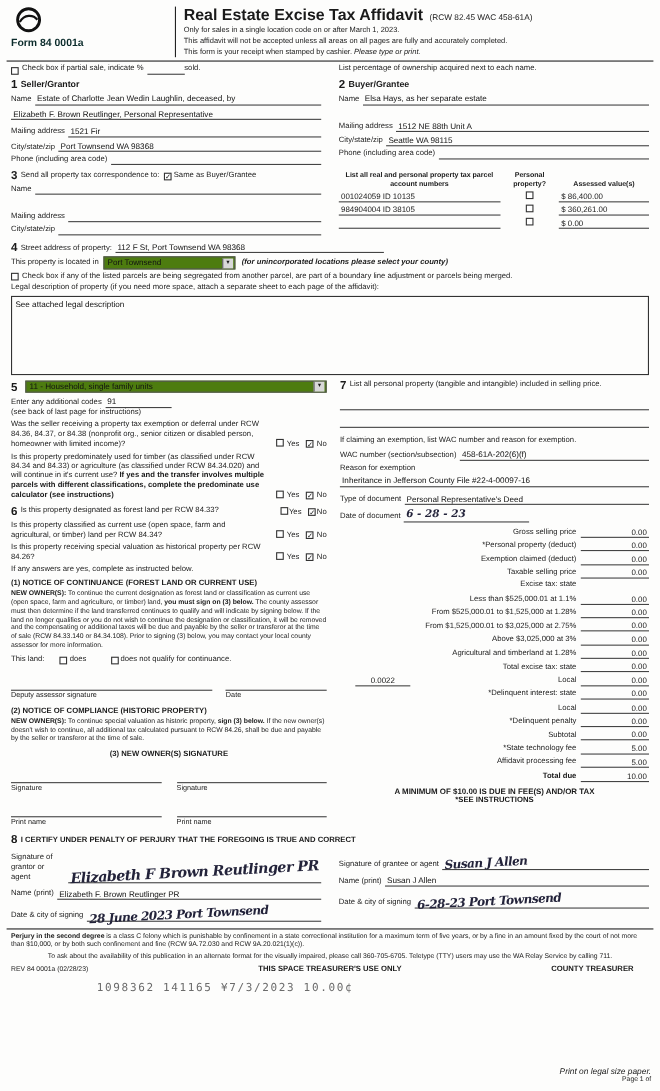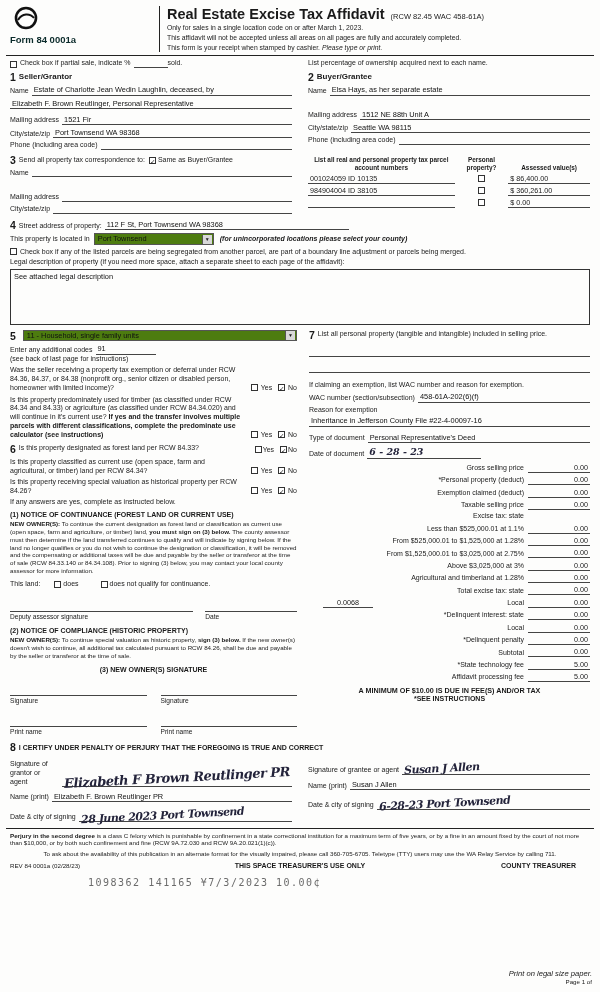--- a/index.html
+++ b/index.html
@@ -25,21 +25,21 @@
   .rcw{font-size:7.5px; margin-left:4px;}
   .note{font-size:6.8px; margin-top:1.5px;}
   .formno{font-size:9.5px; margin-top:4px; color:#0b2b2b;}
   .cols2{display:grid; grid-template-columns:1fr 1fr; column-gap:16px;}
   .ptable{width:100%; border-collapse:collapse; font-size:6.4px;}
   .ptable th{font-weight:bold; vertical-align:bottom; padding:1px 2px; line-height:1.15;}
   .ptable td{padding:2px 2px 0 2px; vertical-align:bottom;}
   .pline{border-bottom:0.8px solid #444; font-size:7.2px;}
   .combo{display:inline-flex; align-items:center; border:1px solid #555; background:#4d7c0f; padding:0 1px 0 3px; margin-left:4px; min-height:10px;}
   .combo-arrow{display:inline-block; border-left:1px solid #555; background:#d8d8d8; font-size:5px; line-height:9px; padding:0 2px; margin-left:4px;}
-  .legalbox{border:1px solid #333; height:56px; margin-top:2px; padding:2px 3px; font-size:7.2px;}
+  .legalbox{border:1px solid #333; height:72px; margin-top:2px; padding:2px 3px; font-size:7.2px;}
   .midband{display:grid; grid-template-columns:287px 1fr; column-gap:12px; margin-top:5px;}
   .qrow{display:flex; margin-top:3px;}
   .qtext{flex:1; padding-right:2px;}
   .taxrow{display:flex; align-items:flex-end; margin-top:2.4px;}
   .taxlabel{flex:1; text-align:right; padding-right:4px;}
   .taxval{width:62px; border-bottom:0.8px solid #444; text-align:right; padding-right:2px; font-size:7.2px;}
   .taxrow.nv .taxval{border-bottom:none;}
   .rate{width:50px; border-bottom:0.8px solid #444; text-align:center; margin-left:14px; font-size:7.2px;}
   .scrawl{font-family:"DejaVu Serif", serif; font-style:italic; font-weight:bold; font-size:11px; letter-spacing:-0.5px; display:inline-block; transform:rotate(-3deg); position:relative; top:2px; white-space:nowrap; color:#23233a;}
   .scrawl.big{font-size:13px; top:1px;}
@@ -394,21 +394,21 @@
           </div>
         <div class="taxrow">
             <span class="taxlabel">Agricultural and timberland at 1.28%</span>
             <span class="taxval">0.00</span>
           </div>
         <div class="taxrow">
             <span class="taxlabel">Total excise tax: state</span>
             <span class="taxval">0.00</span>
           </div>
         <div class="taxrow">
-          <span class="rate">0.0068</span>
+          <span class="rate">0.0022</span>
           <span class="taxlabel">Local</span>
           <span class="taxval">0.00</span>
         </div>
         <div class="taxrow">
             <span class="taxlabel">*Delinquent interest: state</span>
             <span class="taxval">0.00</span>
           </div>
         <div class="taxrow">
             <span class="taxlabel">Local</span>
             <span class="taxval">0.00</span>
@@ -421,20 +421,24 @@
             <span class="taxlabel">Subtotal</span>
             <span class="taxval">0.00</span>
           </div>
         <div class="taxrow">
             <span class="taxlabel">*State technology fee</span>
             <span class="taxval">5.00</span>
           </div>
         <div class="taxrow">
             <span class="taxlabel">Affidavit processing fee</span>
             <span class="taxval">5.00</span>
+          </div>
+        <div class="taxrow">
+            <span class="taxlabel b">Total due</span>
+            <span class="taxval">10.00</span>
           </div>
       </div>
 
       <div class="b c" style="margin-top:4px; font-size:7.2px;">A MINIMUM OF $10.00 IS DUE IN FEE(S) AND/OR TAX</div>
       <div class="b c">*SEE INSTRUCTIONS</div>
     </div>
   </div>
 
   <div style="margin-top:6px; position:relative;">
     <div class="frow" style="margin-top:0;">

